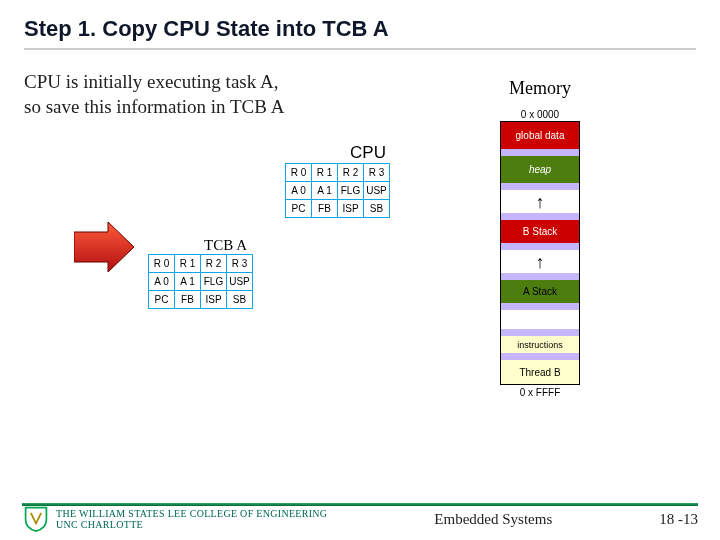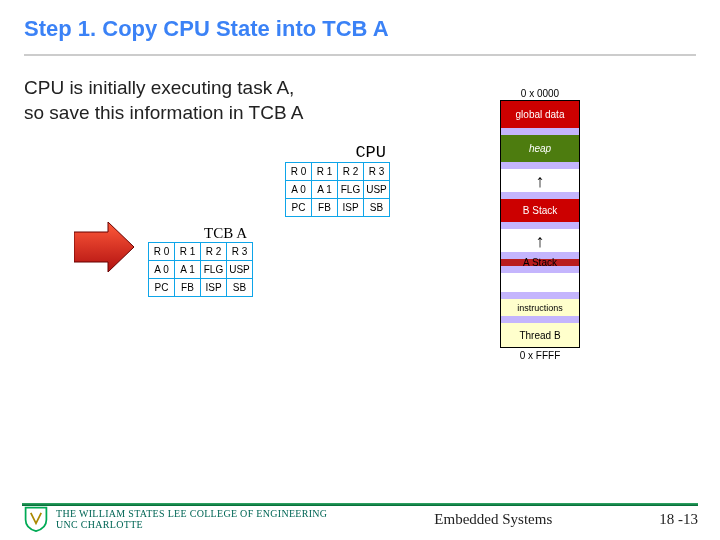--- a/index.html
+++ b/index.html
@@ -12,59 +12,59 @@
   }
   .slide {
     width: 100%;
     height: 100%;
     position: relative;
     padding: 16px 24px 0 24px;
   }
   .title {
     font-size: 22px;
     font-weight: bold;
-    color: #3b82f6;
+    color: #0f172a;
     border-bottom: 2px solid #ccc;
-    padding-bottom: 12px;
+    padding-bottom: 6px;
   }
   .subtitle {
-    font-family: Liberation Sans, sans-serif;
+    font-family: Liberation Serif, serif;
     font-size: 19px;
     color: #222;
     margin-top: 20px;
     line-height: 1.3;
     max-width: 400px;
   }
   .cpu-block {
     position: absolute;
     left: 285px;
     top: 143px;
   }
   .cpu-label {
-    font-family: Liberation Mono, monospace;
+    font-family: Liberation Sans, sans-serif;
     font-size: 17px;
     text-align: right;
     padding-right: 4px;
   }
   .reg-table {
     border-collapse: collapse;
   }
   .reg-table td {
     border: 1px solid #0ea5e9;
     font-size: 10px;
     font-family: Verdana, sans-serif;
     text-align: center;
     width: 26px;
     height: 18px;
     padding: 0 2px;
   }
   .tcb-block {
     position: absolute;
     left: 148px;
-    top: 225px;
+    top: 237px;
   }
   .tcb-label {
     font-family: "Times New Roman", serif;
     font-size: 15px;
     text-align: right;
     padding-right: 6px;
   }
   .arrow {
     position: absolute;
     left: 74px;
@@ -106,21 +106,21 @@
     align-items: center;
     justify-content: center;
     position: relative;
   }
   .mem-seg:last-child { border-bottom: none; }
   .seg-globals { background: #c00; color: #fff; height: 34px; }
   .seg-heap    { background: #4d7c0f; color: #fff; height: 34px; font-style: italic; }
   .seg-gap1    { background: #fff; height: 30px; }
   .seg-bstack  { background: #c00; color: #fff; height: 30px; }
   .seg-gap2    { background: #fff; height: 30px; }
-  .seg-astack  { background: #b91c1c; color: #000; height: 14px; }
+  .seg-astack  { background: #4d7c0f; color: #000; height: 30px; }
   .seg-gap3    { background: #fff; height: 26px; }
   .seg-threada { background: #ffc; color: #000; height: 24px; }
   .seg-instr   { background: #ffc; color: #000; height: 24px; font-size: 9px; }
   .seg-threadb { background: #ffc; color: #000; height: 24px; }
   .up-arrow {
     font-size: 18px;
     line-height: 1;
     font-weight: bold;
   }
   .footer {
@@ -225,20 +225,21 @@
         <linearGradient id="g1" x1="0" y1="0" x2="0" y2="1">
           <stop offset="0%" stop-color="#ff5a3a"></stop>
           <stop offset="100%" stop-color="#b01010"></stop>
         </linearGradient>
       </defs>
       <polygon points="0,10 34,10 34,0 60,25 34,50 34,40 0,40" fill="url(#g1)" stroke="#600" stroke-width="1"></polygon>
     </svg>
   </div>
 
   <div class="mem-block">
+    <div class="mem-title">Memory</div>
     <div class="mem-start">0 x 0000</div>
     <div class="mem-col">
       <div class="mem-seg seg-globals">global data</div>
       <div class="mem-seg seg-heap">heap</div>
       <div class="mem-seg seg-gap1">
           <span class="up-arrow">↑</span>
         </div>
       <div class="mem-seg seg-bstack">B Stack</div>
       <div class="mem-seg seg-gap2">
           <span class="up-arrow">↑</span>

